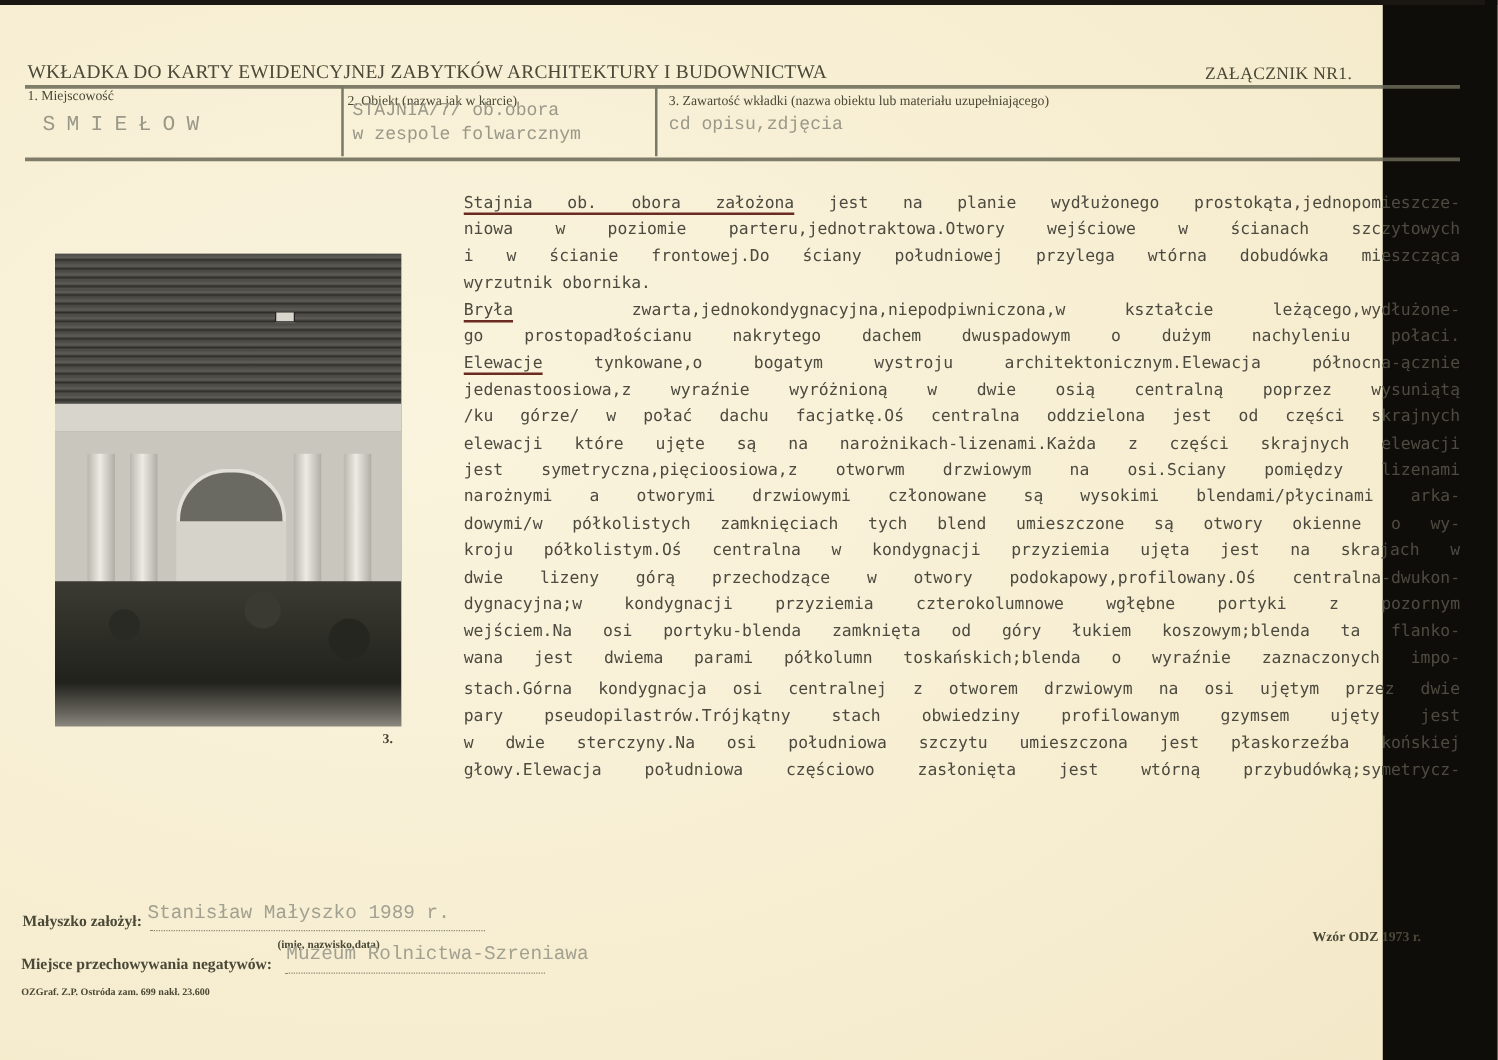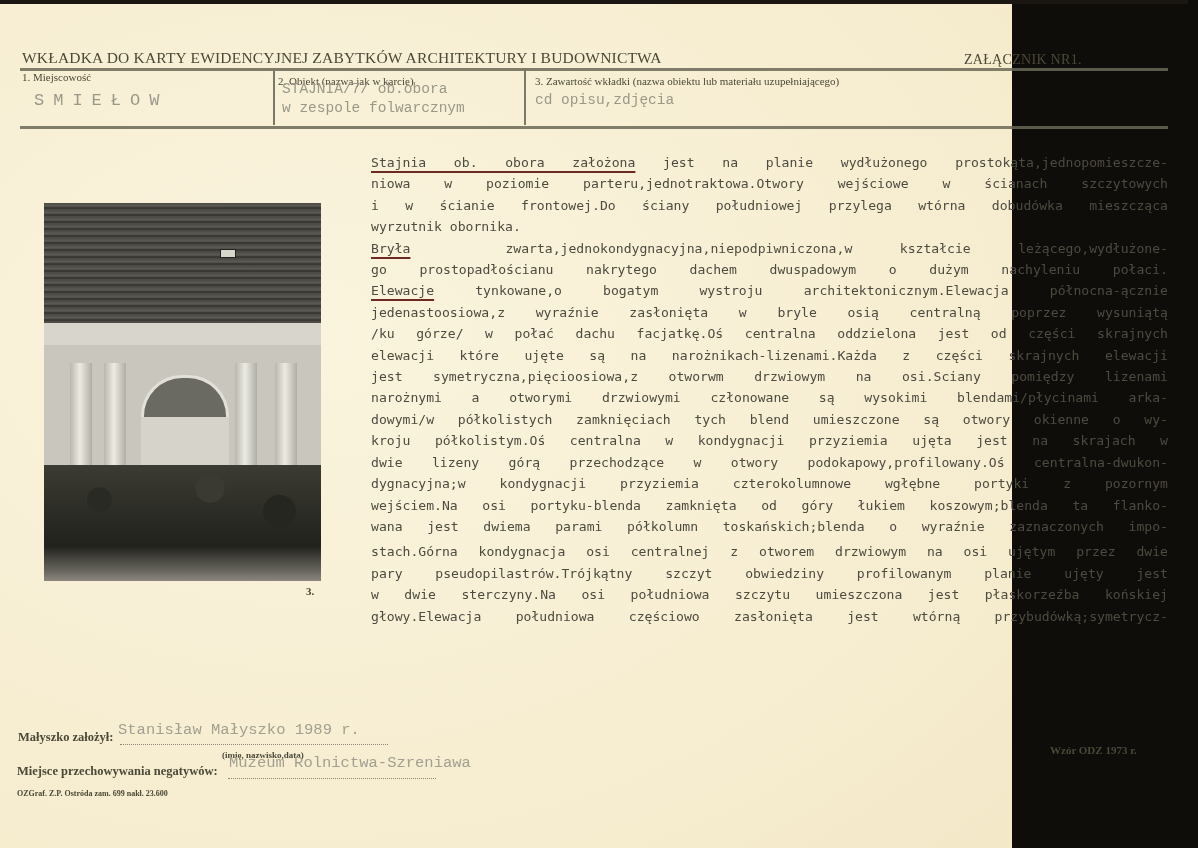--- a/index.html
+++ b/index.html
@@ -2,21 +2,21 @@
 <html><head>
   <meta charset="utf-8">
   <style>
     html, body { margin:0; padding:0; }
     body {
       width:1198px; height:848px; overflow:hidden; position:relative;
       background:#0f0d0a;
       font-family:"Liberation Serif", serif;
     }
     .sheet {
-      position:absolute; left:0; top:3px; width:1012px; height:845px;
+      position:absolute; left:0; top:3px; width:1106px; height:845px;
       background:#f9f1d8;
       background-image: radial-gradient(ellipse at 30% 40%, #faf4de 0%, #f7eed2 60%, #f3e8c8 100%);
     }
     .hdr-title {
       position:absolute; left:22px; top:46px;
       font-family:"Liberation Serif", serif; font-size:15.5px; letter-spacing:0.2px;
       color:#4a4836; white-space:nowrap;
     }
     .hdr-annex {
       position:absolute; left:964px; top:49px;
@@ -132,34 +132,34 @@
   <div class="photo-num">3.</div>
 
   <div class="body-text">
     <span class="line"><span class="ul">Stajnia ob. obora założona</span><span> jest na planie wydłużonego prostokąta,jednopomieszcze-</span></span>
     <span class="line">niowa w poziomie parteru,jednotraktowa.Otwory wejściowe w ścianach szczytowych</span>
     <span class="line">i w ścianie frontowej.Do ściany południowej przylega wtórna dobudówka mieszcząca</span>
     <span class="line last">wyrzutnik obornika.</span>
     <span class="line"><span class="ul">Bryła</span><span>  zwarta,jednokondygnacyjna,niepodpiwniczona,w kształcie leżącego,wydłużone-</span></span>
     <span class="line">go prostopadłościanu nakrytego dachem dwuspadowym o dużym nachyleniu połaci.</span>
     <span class="line"><span class="ul">Elewacje</span><span> tynkowane,o bogatym wystroju architektonicznym.Elewacja północna-ącznie</span></span>
-    <span class="line">jedenastoosiowa,z wyraźnie zasłonięta w bryle osią centralną poprzez wysuniątą</span>
+    <span class="line">jedenastoosiowa,z wyraźnie wyróżnioną w dwie osią centralną poprzez wysuniątą</span>
     <span class="line">/ku górze/ w połać dachu facjatkę.Oś centralna oddzielona jest od części skrajnych</span>
     <span class="line">elewacji które ujęte są na narożnikach-lizenami.Każda z części skrajnych elewacji</span>
     <span class="line">jest symetryczna,pięcioosiowa,z otworwm drzwiowym na osi.Sciany pomiędzy lizenami</span>
     <span class="line">narożnymi a otworymi drzwiowymi członowane są wysokimi blendami/płycinami arka-</span>
     <span class="line">dowymi/w półkolistych zamknięciach tych blend umieszczone są otwory okienne o wy-</span>
     <span class="line">kroju półkolistym.Oś centralna w kondygnacji przyziemia ujęta jest na skrajach w</span>
     <span class="line">dwie lizeny górą przechodzące w otwory podokapowy,profilowany.Oś centralna-dwukon-</span>
     <span class="line">dygnacyjna;w kondygnacji przyziemia czterokolumnowe wgłębne portyki z pozornym</span>
     <span class="line">wejściem.Na osi portyku-blenda zamknięta od góry łukiem koszowym;blenda ta flanko-</span>
     <span class="line">wana jest dwiema parami półkolumn toskańskich;blenda o wyraźnie zaznaczonych impo-</span>
     <span class="gap"></span>
     <span class="line">stach.Górna kondygnacja osi centralnej z otworem drzwiowym na osi ujętym przez dwie</span>
-    <span class="line">pary pseudopilastrów.Trójkątny szczyt obwiedziny profilowanym planie ujęty jest</span>
+    <span class="line">pary pseudopilastrów.Trójkątny stach obwiedziny profilowanym gzymsem ujęty jest</span>
     <span class="line">w dwie sterczyny.Na osi południowa szczytu umieszczona jest płaskorzeźba końskiej</span>
     <span class="line">głowy.Elewacja południowa częściowo zasłonięta jest wtórną przybudówką;symetrycz-</span>
   </div>
 
   <div class="foot-label" style="left:18px; top:727px;">Małyszko założył:</div>
   <div class="dots" style="left:120px; top:741px; width:268px;"></div>
   <div class="foot-typed" style="left:118px; top:718px;">Stanisław Małyszko 1989 r.</div>
   <div class="small-note" style="left:222px; top:747px;">(imię, nazwisko,data)</div>
 
   <div class="foot-label" style="left:17px; top:761px;">Miejsce przechowywania negatywów:</div>

